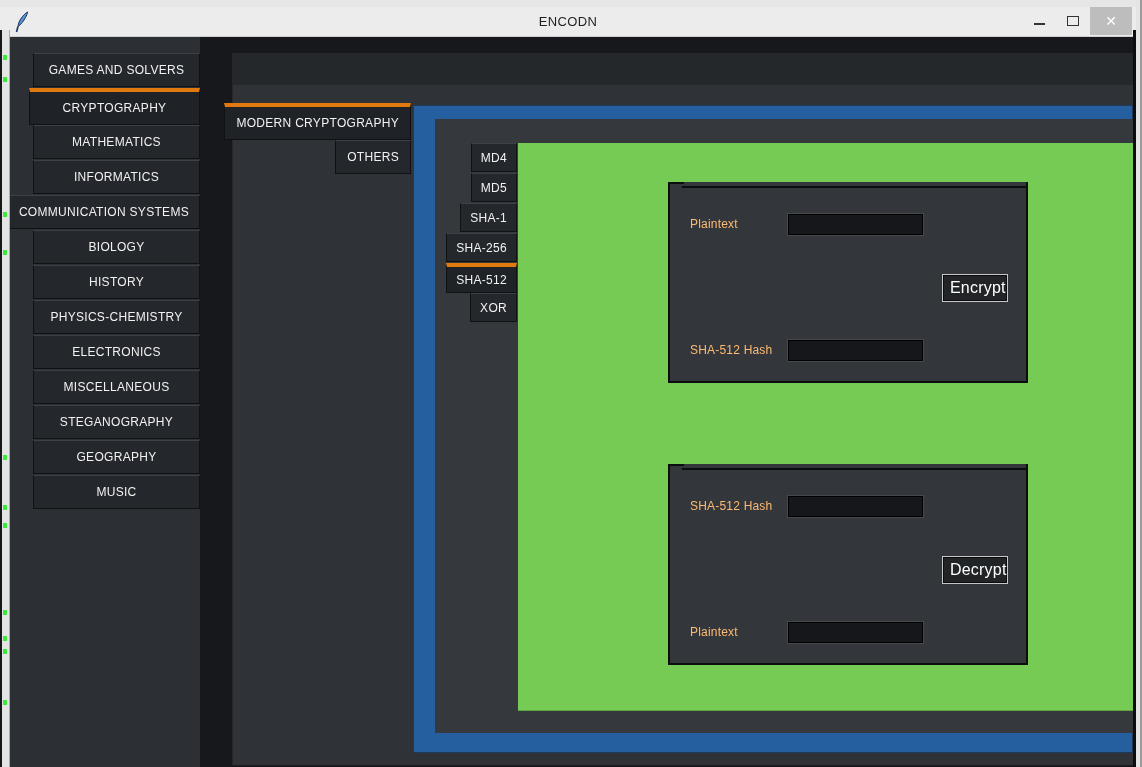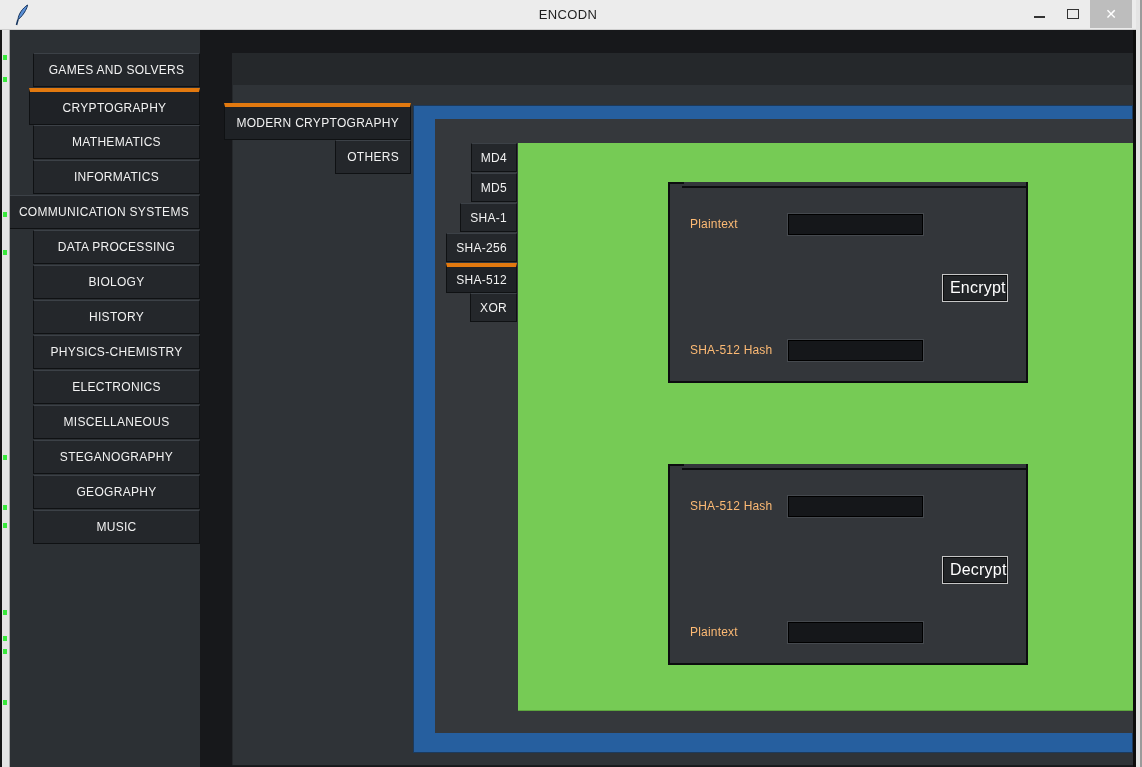--- a/index.html
+++ b/index.html
@@ -1,20 +1,20 @@
 <!DOCTYPE html>
 <html style="--accent: #e2790f; --blue: #265f9f; --green: #76cb55;"><head>
 <meta charset="utf-8">
 <style>
   html,body{margin:0;padding:0;}
   body{font-family:"Liberation Sans",sans-serif;background:#e6e6e6;}
   .screen{position:relative;width:1142px;height:767px;overflow:hidden;background:#e6e6e6;}
 
   
-  .titlebar{position:absolute;left:0;top:0;width:1136px;height:30px;background:#ececec;border-bottom:1px solid #cfcfcf;box-sizing:border-box;}
+  .titlebar{position:absolute;left:0;top:7px;width:1136px;height:30px;background:#ececec;border-bottom:1px solid #cfcfcf;box-sizing:border-box;}
   .titlebar .app-title{position:absolute;left:0;right:0;top:7px;text-align:center;font-size:13px;color:#1f1f1f;letter-spacing:.4px;}
   .feather{position:absolute;left:15px;top:4px;width:14px;height:22px;}
   .win-controls{position:absolute;right:4px;top:0;height:28px;display:flex;align-items:stretch;}
   .ctrl{width:34px;display:flex;align-items:center;justify-content:center;font-size:13px;color:#333;cursor:default;}
   .ctrl.min span{display:block;width:11px;height:2px;background:#333;margin-top:6px;}
   .ctrl.max span{display:block;width:10px;height:8px;border:1.5px solid #333;background:transparent;}
   .ctrl.close{width:42px;background:#bdbdbd;color:#fff;font-size:14px;}
 
   
   .left-strip{position:absolute;left:0;top:30px;width:10px;height:737px;background:#e4e4e4;border-left:2px solid #161616;border-right:1px solid #ababab;box-sizing:border-box;z-index:40;}
@@ -68,21 +68,20 @@
   <div class="blue-pane"></div>
   <div class="l3-container"></div>
   <div class="green-pane"></div>
 
   <div class="tabcol" id="l1-tabs">
       <div class="tab l1-tab">GAMES AND SOLVERS</div>
       <div class="tab l1-tab selected">CRYPTOGRAPHY</div>
       <div class="tab l1-tab">MATHEMATICS</div>
       <div class="tab l1-tab">INFORMATICS</div>
       <div class="tab l1-tab">COMMUNICATION SYSTEMS</div>
-      <div class="tab l1-tab">DATA PROCESSING</div>
       <div class="tab l1-tab">BIOLOGY</div>
       <div class="tab l1-tab">HISTORY</div>
       <div class="tab l1-tab">PHYSICS-CHEMISTRY</div>
       <div class="tab l1-tab">ELECTRONICS</div>
       <div class="tab l1-tab">MISCELLANEOUS</div>
       <div class="tab l1-tab">STEGANOGRAPHY</div>
       <div class="tab l1-tab">GEOGRAPHY</div>
       <div class="tab l1-tab">MUSIC</div>
     </div>
   <div class="tabcol" id="l2-tabs">

